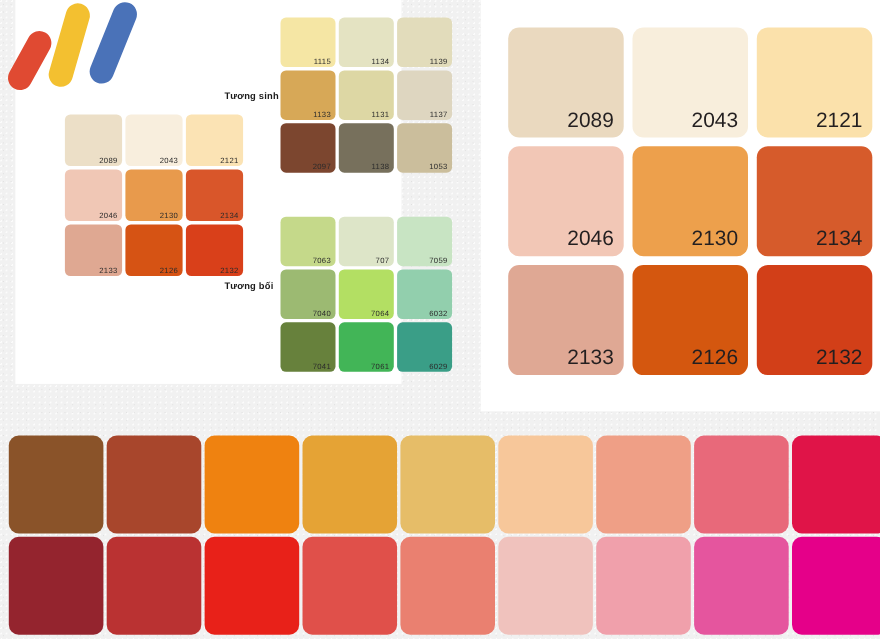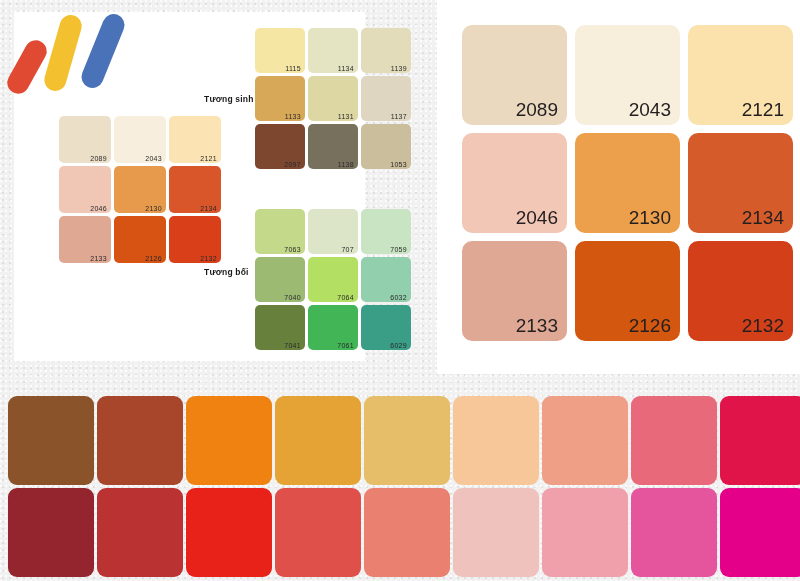--- a/index.html
+++ b/index.html
@@ -13,21 +13,21 @@
     position:absolute;inset:0;
     background-color:#f1f1f1;
     background-image:
       radial-gradient(circle at 1px 1px, rgba(255,255,255,.9) 0.7px, transparent 0.8px),
       radial-gradient(circle at 3px 4px, rgba(200,200,200,.45) 0.7px, transparent 0.8px);
     background-size:5px 5px, 7px 7px;
   }
 
   
   #leftCard{
-    position:absolute;left:14px;top:12px;width:351px;height:349px;
+    position:absolute;left:14px;top:0;width:351px;height:349px;
     background:#ffffff;
   }
   #logo{position:absolute;left:-2px;top:-6px;width:140px;height:92px;}
   .bar{position:absolute;border-radius:999px;}
 
   .label{
     position:absolute;font-weight:bold;color:#1a1a1a;
     font-size:8.5px;letter-spacing:.2px;white-space:nowrap;
   }
 

